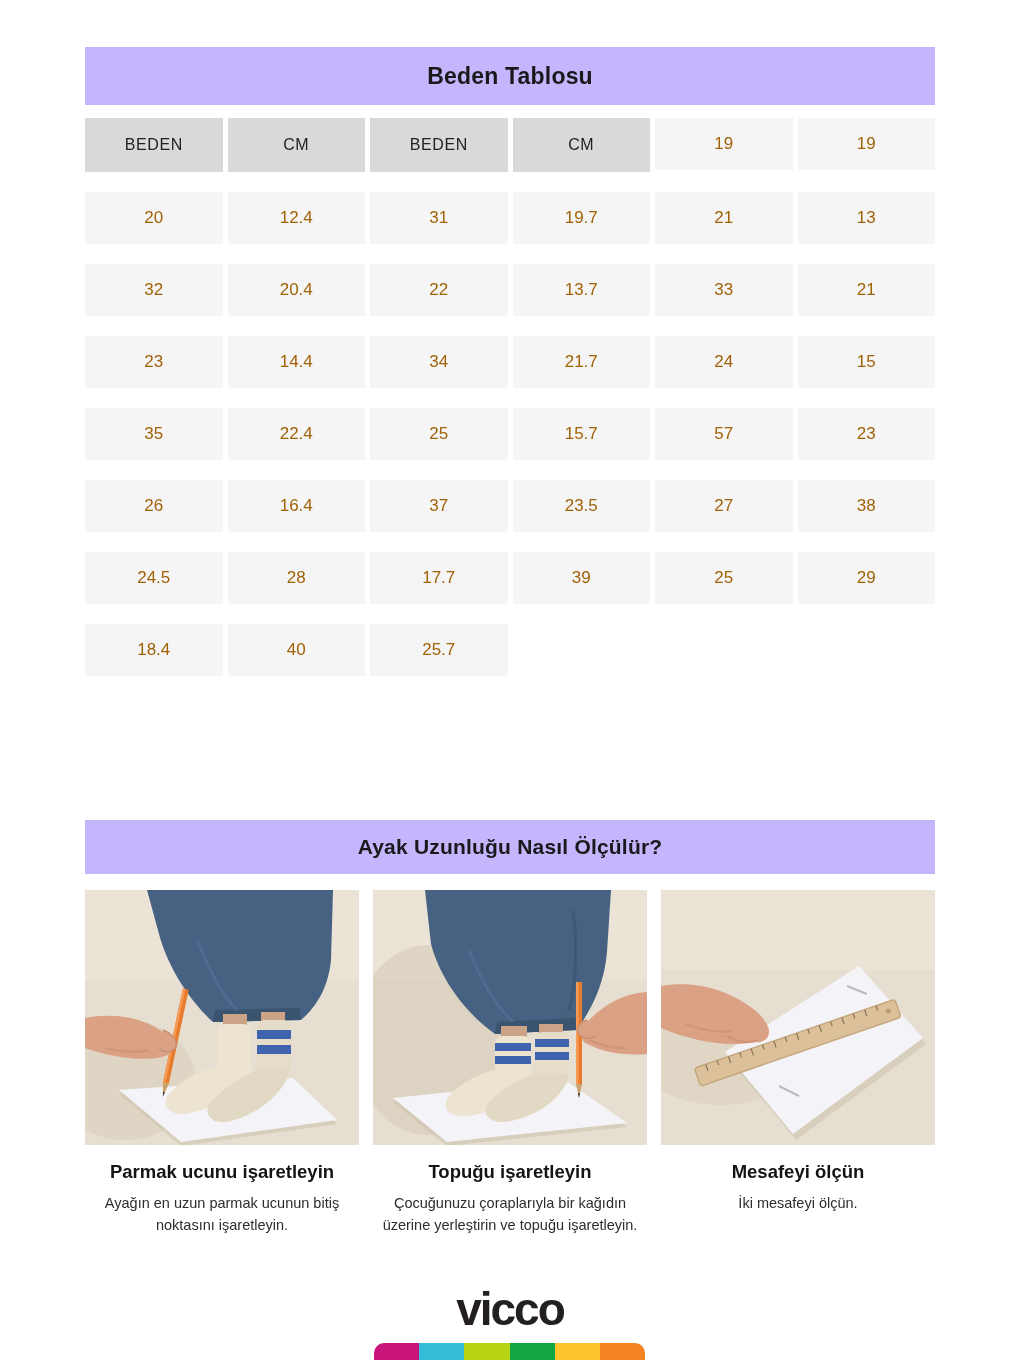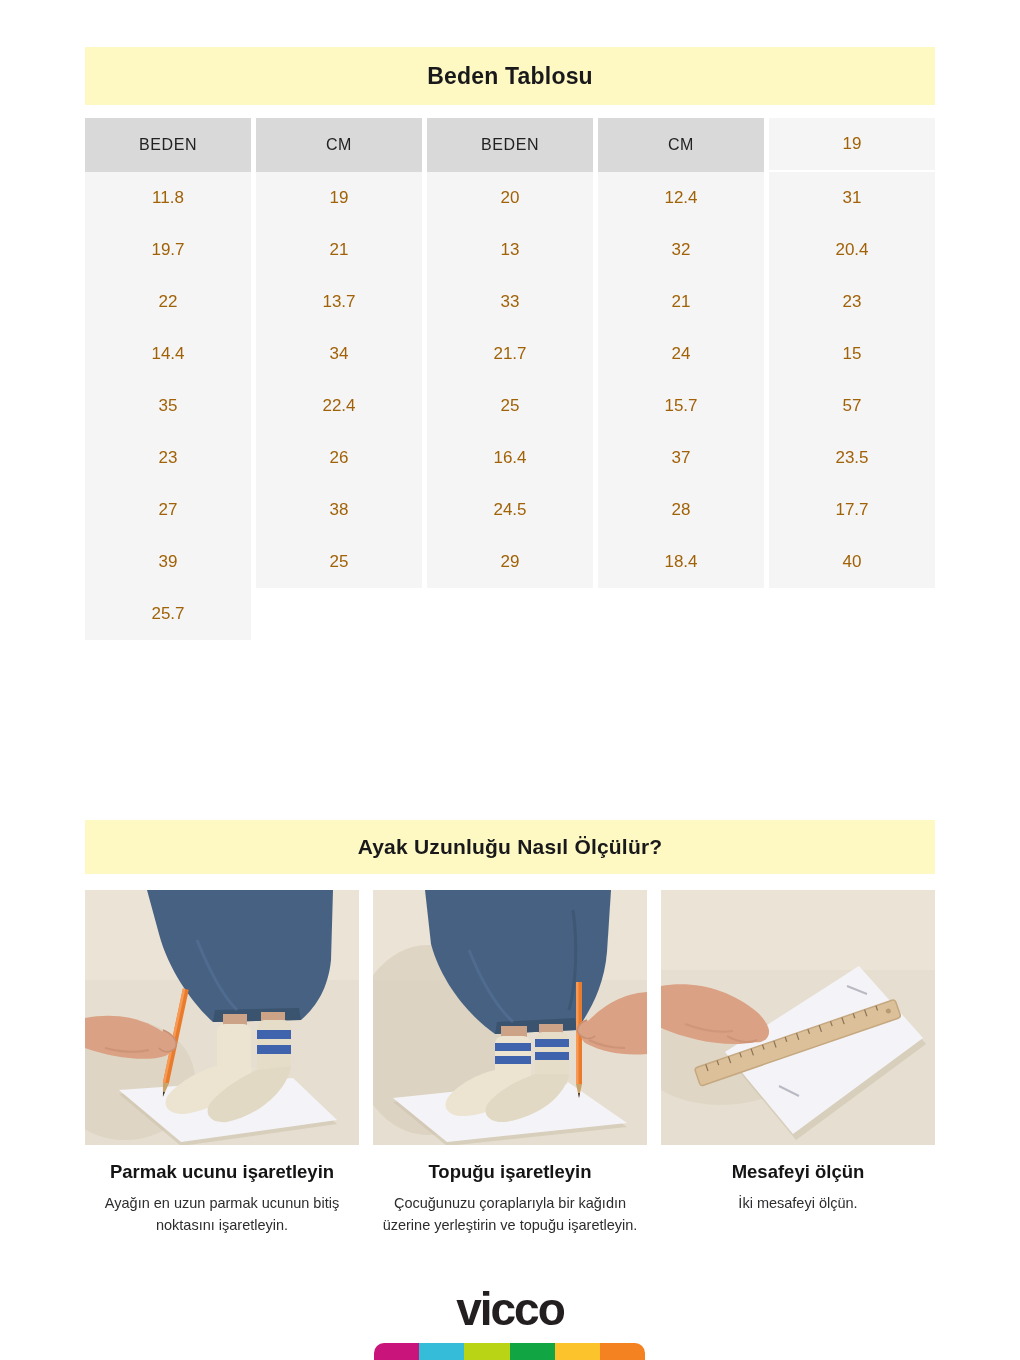--- a/index.html
+++ b/index.html
@@ -6,32 +6,32 @@
   body{
     width:1020px;height:1360px;position:relative;overflow:hidden;
     background:#ffffff;
     font-family:"Liberation Sans", sans-serif;
     color:#1c1c1e;
   }
   .content-box{position:absolute;left:85px;width:850px;}
 
   
   .banner{
-    background:#fef9c3;height:58px;display:flex;align-items:center;justify-content:center;
+    background:#c4b5fd;height:58px;display:flex;align-items:center;justify-content:center;
   }
   .banner h2{
     margin:0;font-size:23px;font-weight:bold;letter-spacing:.2px;color:#19191b;
   }
   #title-banner{top:47px;}
   #measure-banner{top:820px;height:54px;}
   #measure-banner h2{font-size:21px;}
 
   
   #size-table{
-    top:118px;display:grid;grid-template-columns:repeat(5,1fr);gap:0 5px;
+    top:118px;display:grid;grid-template-columns:repeat(6,1fr);gap:20px 5px;
   }
   .th{
     background:#d9d9d9;height:54px;display:flex;align-items:center;justify-content:center;
     font-size:16px;letter-spacing:.6px;color:#222;
   }
   .td{
     background:#f5f5f6;height:52px;display:flex;align-items:center;justify-content:center;
     font-size:17px;color:#a16207;
   }
 
@@ -61,21 +61,20 @@
   <h2>Beden Tablosu</h2>
 </div>
 
 <div class="content-box" id="size-table">
   <div class="th">BEDEN</div>
   <div class="th">CM</div>
   <div class="th">BEDEN</div>
   <div class="th">CM</div>
 
   <div class="td">19</div>
-  <div class="td">11.8</div>
   <div class="td">19</div>
 
   <div class="td">20</div>
   <div class="td">12.4</div>
   <div class="td">31</div>
   <div class="td">19.7</div>
 
   <div class="td">21</div>
   <div class="td">13</div>
   <div class="td">32</div>

